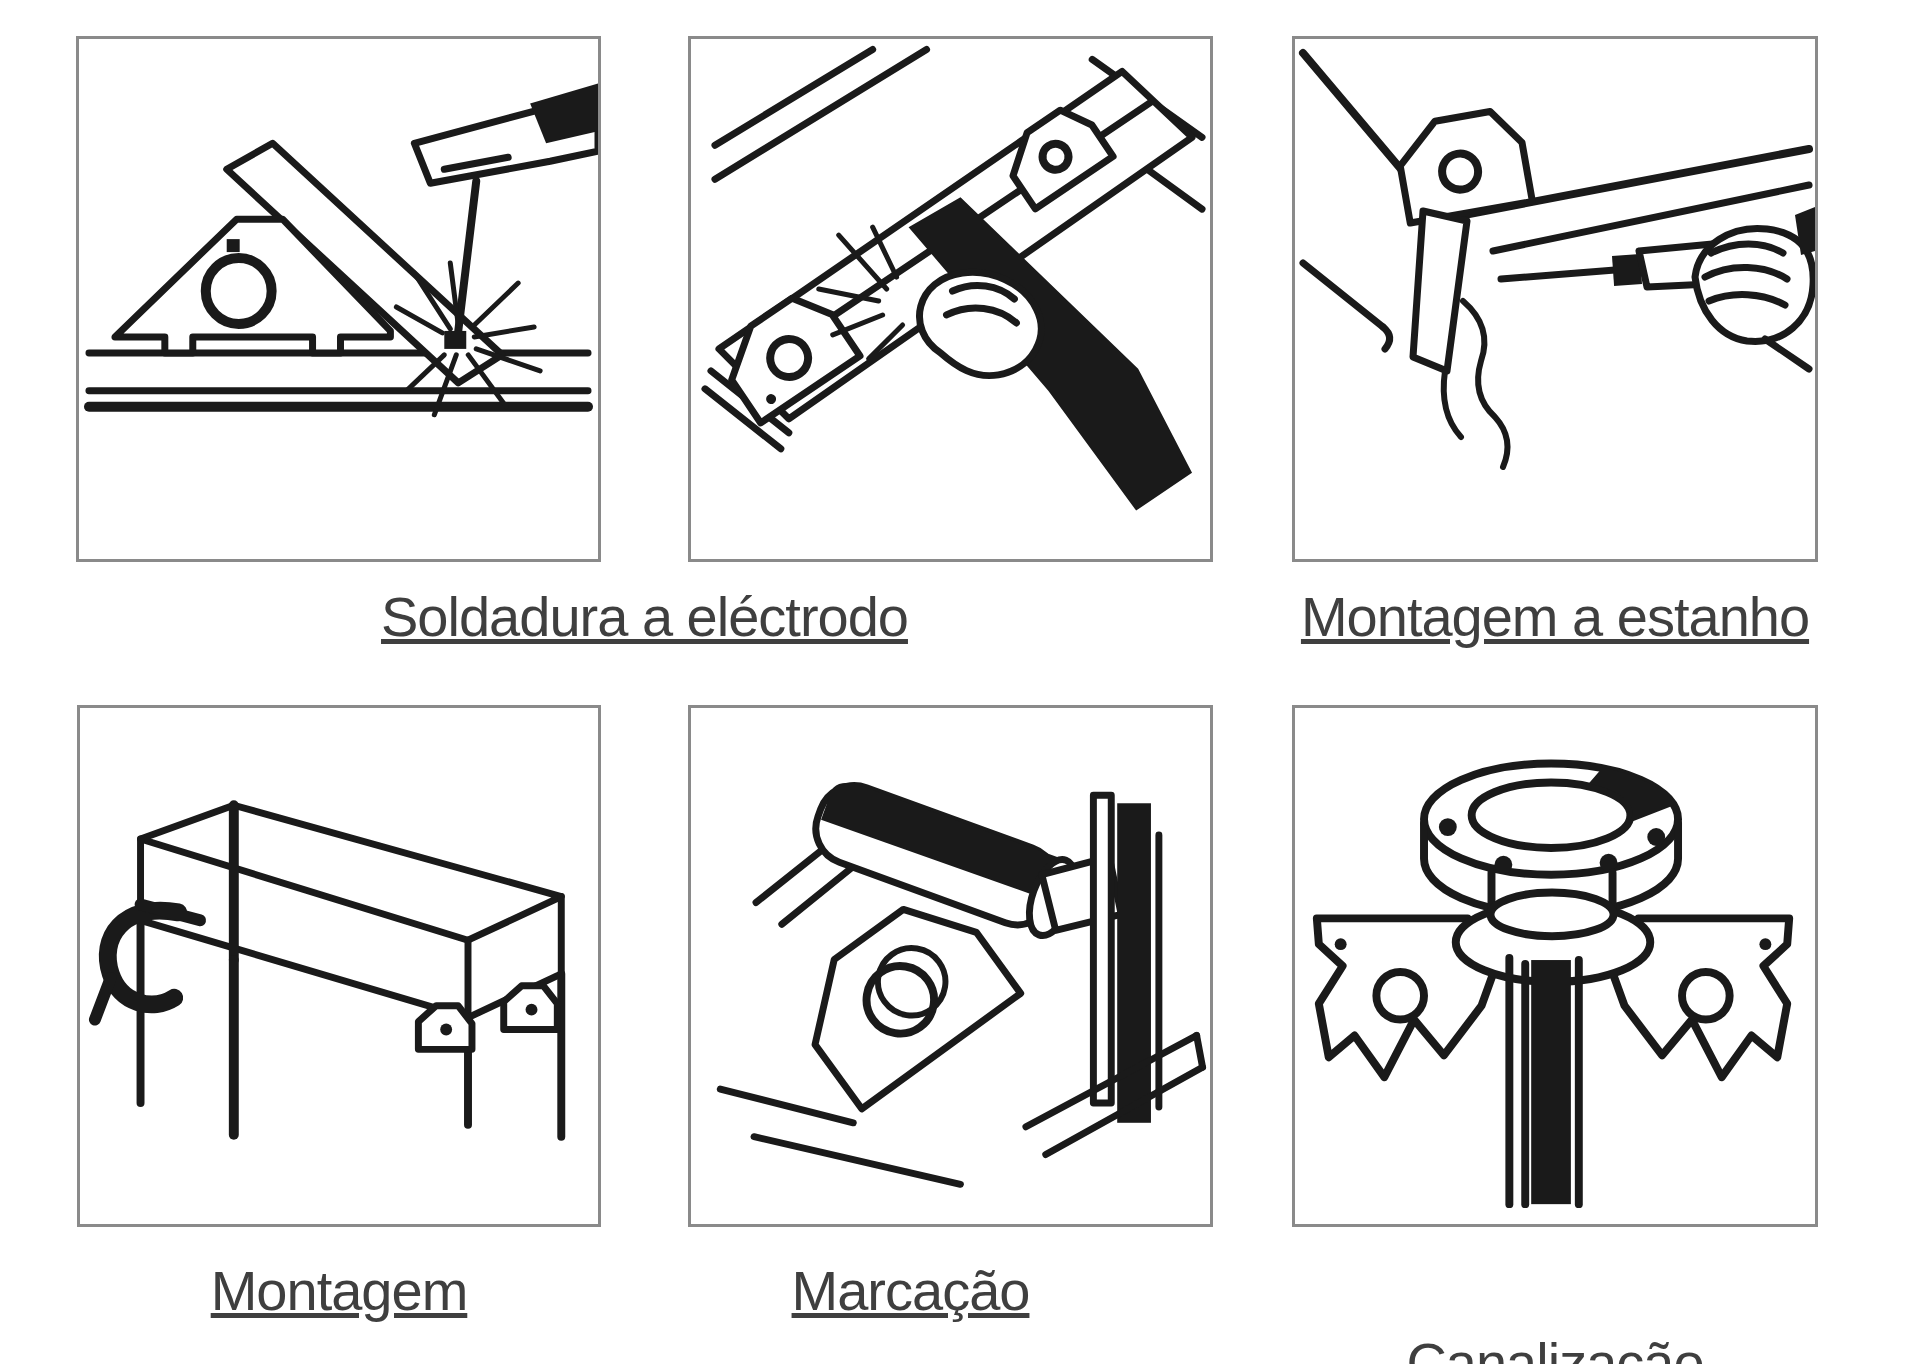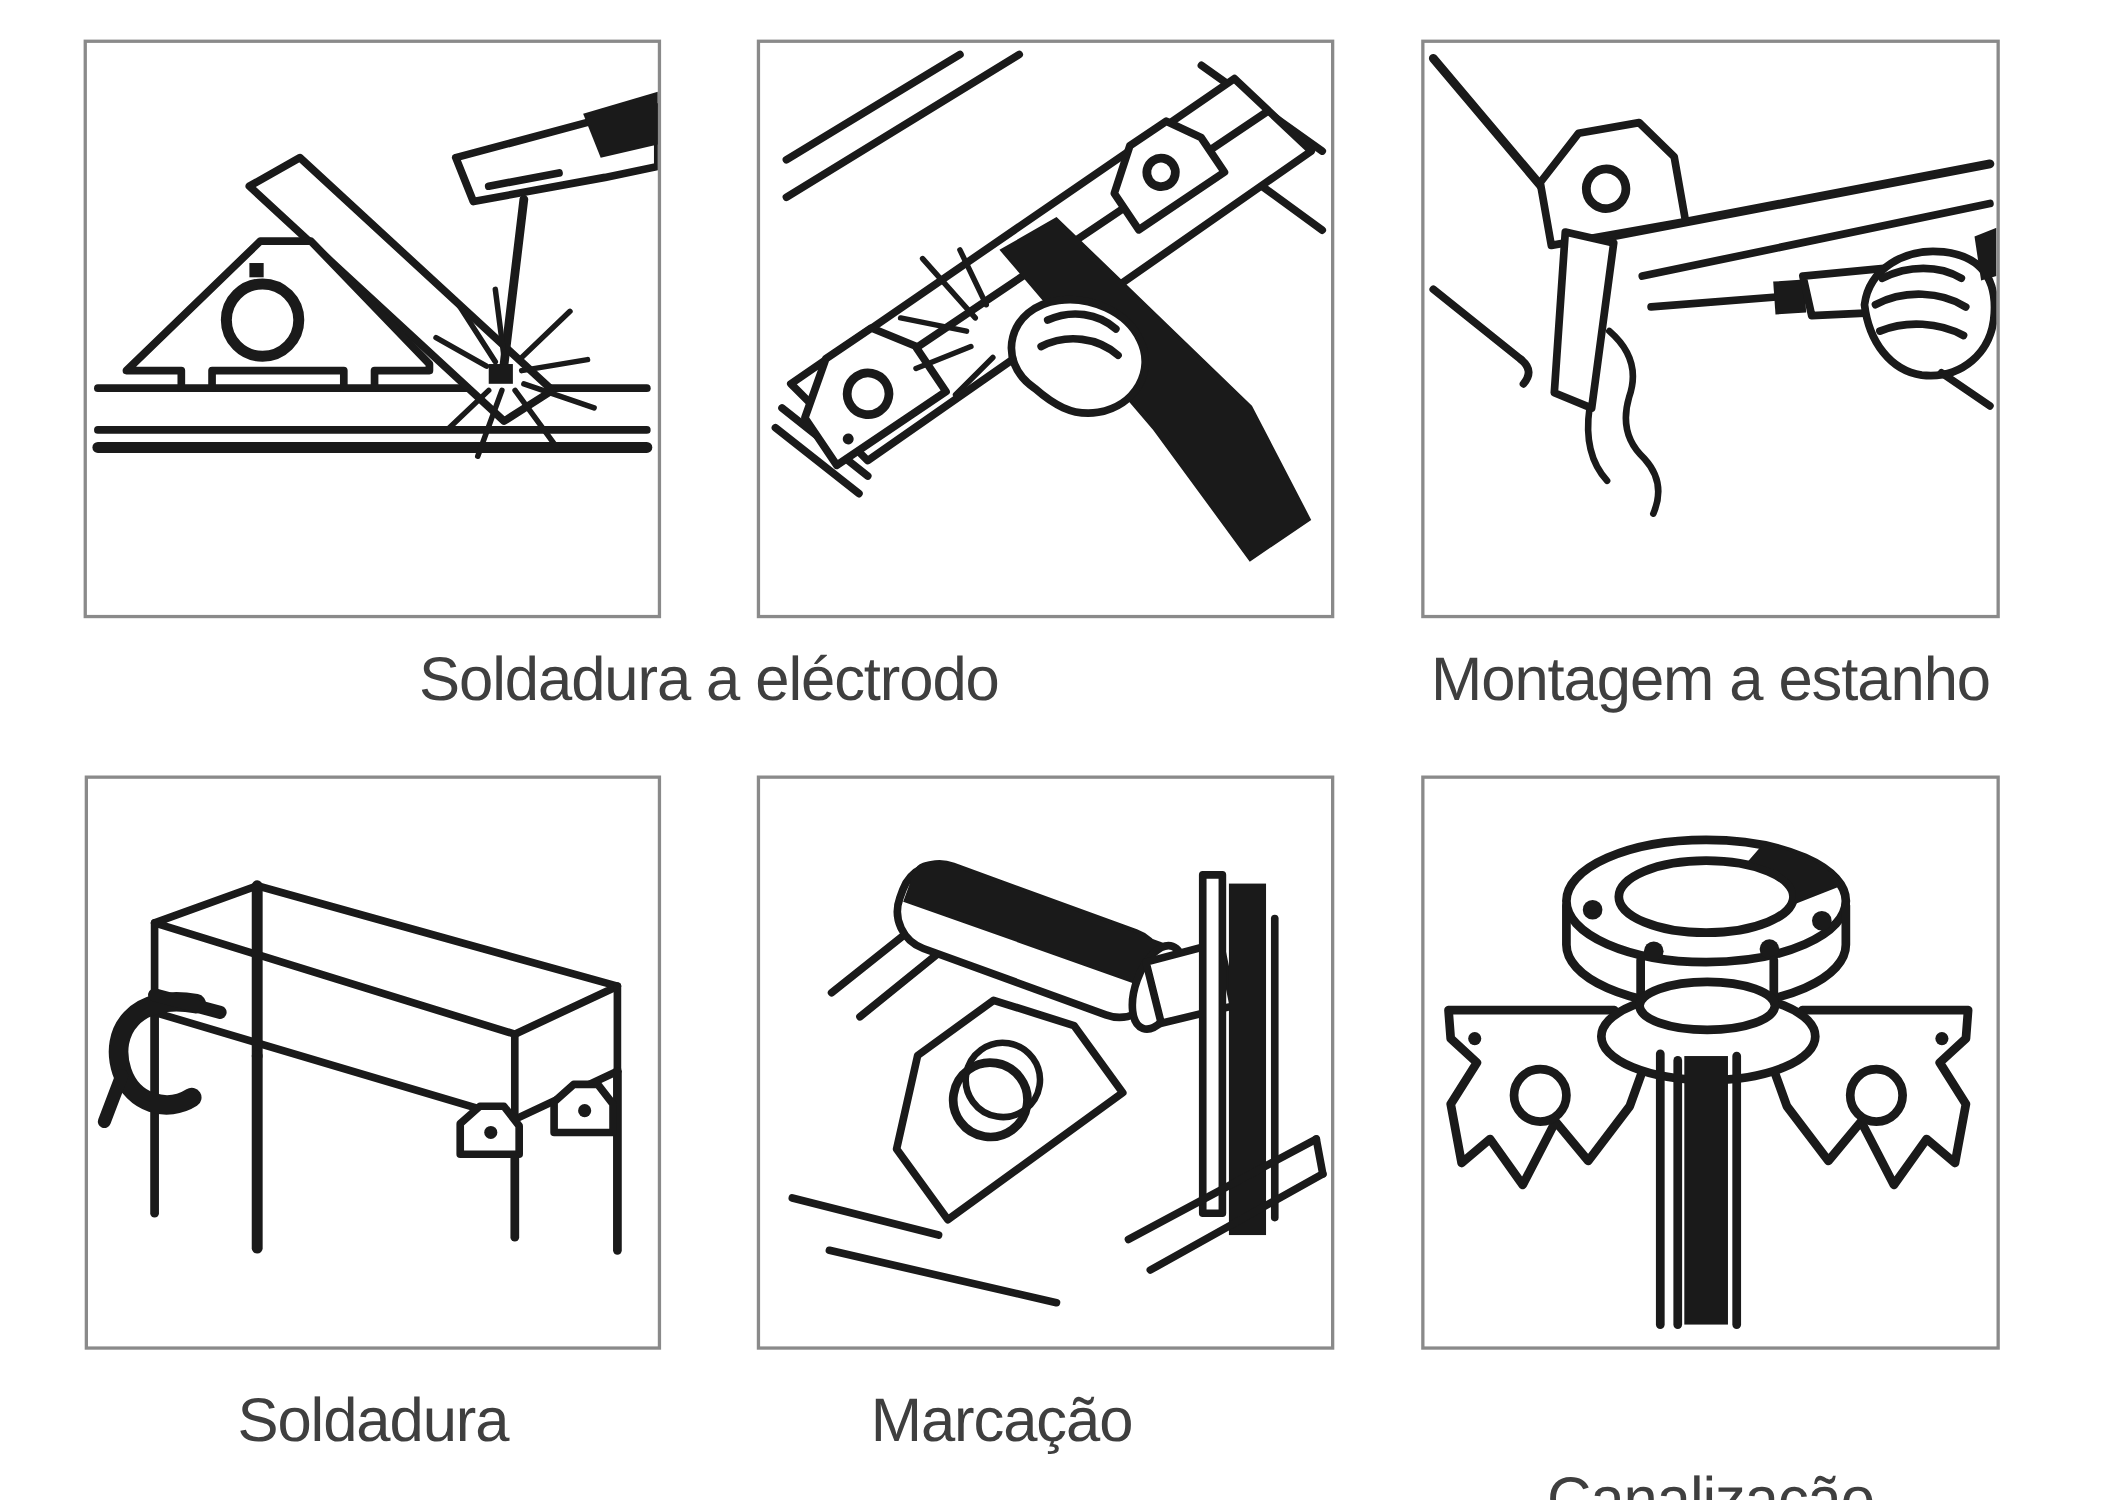--- a/index.html
+++ b/index.html
@@ -3,21 +3,21 @@
 <meta charset="utf-8">
 <style>
   html,body{margin:0;padding:0;background:#ffffff;}
   body{width:1920px;height:1364px;position:relative;overflow:hidden;
        font-family:"Liberation Sans",sans-serif;}
   .panel{position:absolute;margin:0;background:#ffffff;
          border:3px solid #8a8a8a;box-sizing:border-box;}
   .panel svg{width:100%;height:100%;display:block;}
   .caption{position:absolute;text-align:center;color:#3f3f3f;
            font-size:56px;line-height:1.05;letter-spacing:-1px;
-           font-family:"Liberation Sans",sans-serif;}
+           font-family:"Liberation Sans",sans-serif;text-decoration:underline;}
   
   #p1{left:76px;  top:36px;  width:525px; height:526px;}
   #p2{left:688px; top:36px;  width:525px; height:526px;}
   #p3{left:1292px;top:36px;  width:526px; height:526px;}
   #p4{left:77px;  top:705px; width:524px; height:522px;}
   #p5{left:688px; top:705px; width:525px; height:522px;}
   #p6{left:1292px;top:705px; width:526px; height:522px;}
   #c-electrodo{left:76px;  top:588px;  width:1137px;}
   #c-estanho  {left:1292px;top:588px;  width:526px;}
   #c-montagem {left:77px;  top:1262px; width:524px;}
@@ -244,16 +244,16 @@
         <line x1="214" y1="252" x2="214" y2="500"></line>
         <line x1="230" y1="258" x2="230" y2="500"></line>
         <rect x="236" y="254" width="40" height="246" fill="#1a1a1a" stroke="none"></rect>
         <line x1="284" y1="254" x2="284" y2="500"></line>
       </g>
     </svg>
   </figure>
 
   <div class="caption" id="c-electrodo">Soldadura a eléctrodo</div>
   <div class="caption" id="c-estanho">Montagem a estanho</div>
-  <div class="caption" id="c-montagem">Soldadura</div>
+  <div class="caption" id="c-montagem">Montagem</div>
   <div class="caption" id="c-marcacao">Marcação</div>
   <div class="caption" id="c-canaliza">Canalização</div>
 </div>
 
 </body></html>

